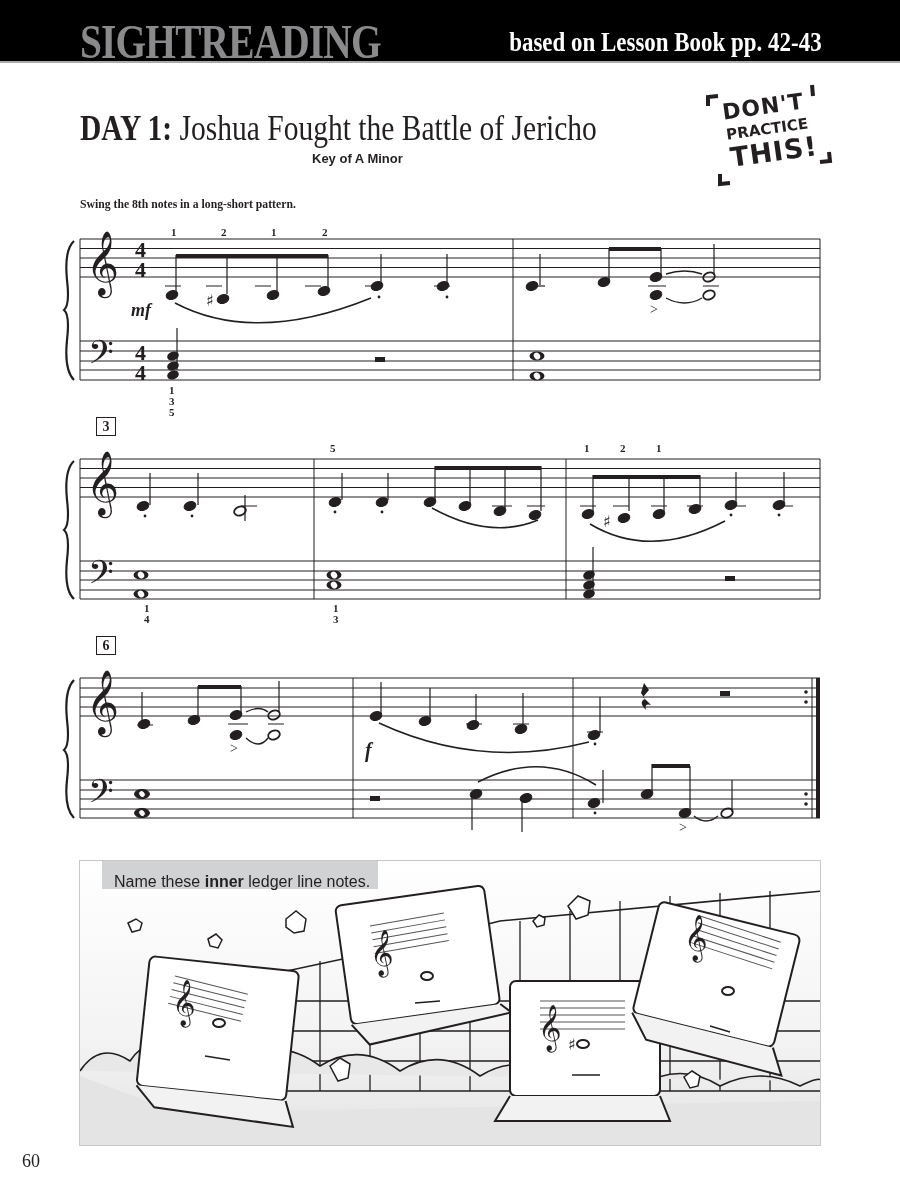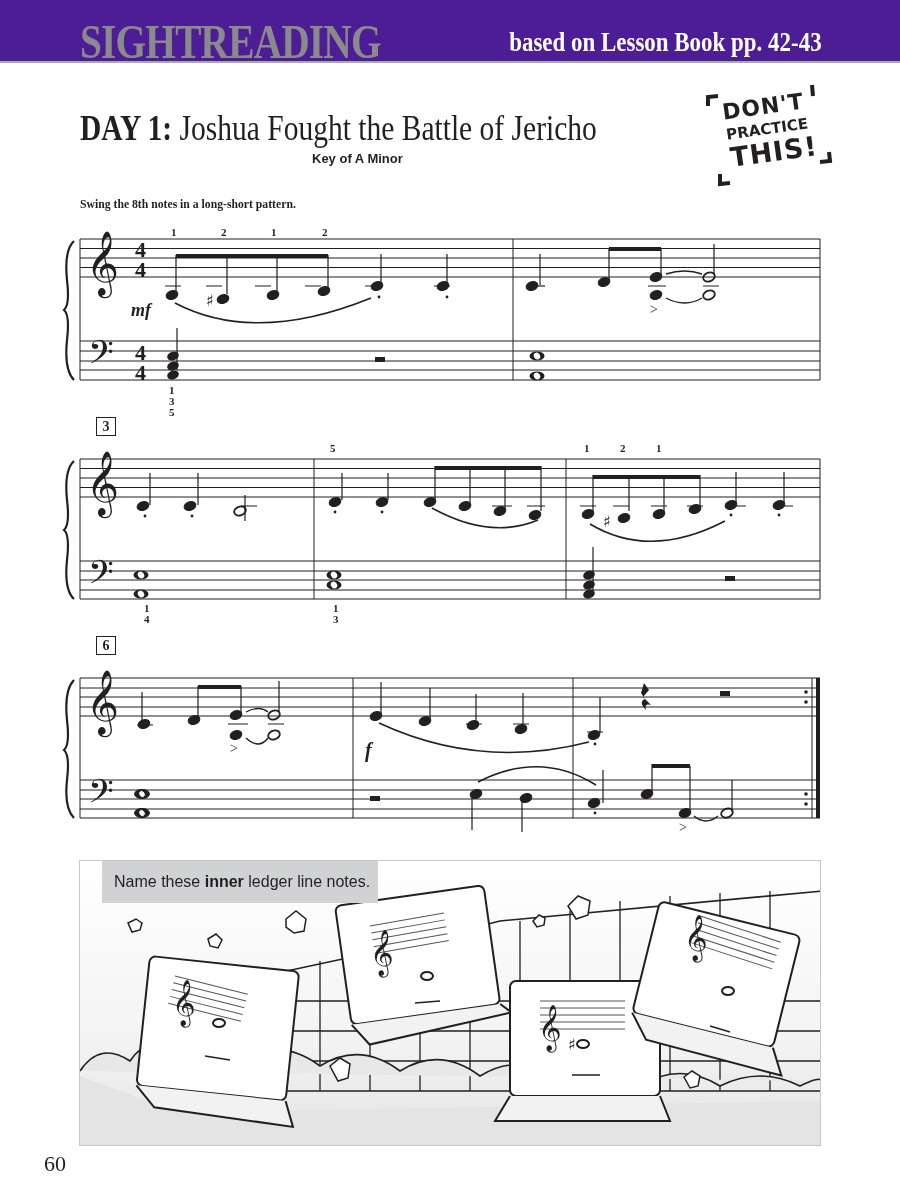--- a/index.html
+++ b/index.html
@@ -1,40 +1,40 @@
 <!DOCTYPE html>
 <html><head>
 <meta charset="utf-8">
 <style>
   * { box-sizing: border-box; margin: 0; padding: 0; }
   html, body { width: 900px; height: 1200px; background: #ffffff; overflow: hidden; }
   body { position: relative; font-family: "Liberation Serif", serif; color: #231f20; }
 
-  .header-bar { position: absolute; left: 0; top: 0; width: 900px; height: 63px; background: #4c1d95; border-bottom: 2px solid #aaa; padding-left: 12px; }
+  .header-bar { position: absolute; left: 0; top: 0; width: 900px; height: 63px; background: #000000; border-bottom: 2px solid #aaa; padding-left: 12px; }
   .header-title { position: absolute; left: 80px; top: 14px; font-family: "Liberation Serif", serif; font-weight: bold; font-size: 48px; color: #8a8a8c; letter-spacing: -1px; transform: scaleX(0.82); transform-origin: left top; line-height: 56px; }
   .header-ref { position: absolute; right: 78px; top: 26px; font-family: "Liberation Serif", serif; font-weight: bold; font-size: 27px; color: #ffffff; transform: scaleX(0.85); transform-origin: right top; line-height: 32px; }
 
   .day-title { position: absolute; left: 80px; top: 108px; font-size: 36px; line-height: 40px; white-space: nowrap; transform: scaleX(0.82); transform-origin: left top; }
   .day-title .day-label { font-weight: bold; }
   .day-title .song-name { font-weight: normal; }
   .key-label { position: absolute; left: 312px; top: 151px; font-family: "Liberation Sans", sans-serif; font-weight: bold; font-size: 13px; }
 
   .stamp { position: absolute; left: 700px; top: 82px; width: 140px; height: 110px; }
   .stamp-text { position: absolute; font-family: "DejaVu Sans", sans-serif; font-weight: bold; color: #231f20; transform: rotate(-8deg); text-align: center; }
 
   .instruction { position: absolute; left: 80px; top: 196px; font-weight: bold; font-size: 13px; transform: scaleX(0.9); transform-origin: left top; }
 
   .score { position: absolute; left: 0; top: 0; width: 900px; height: 850px; }
   .measure-num { position: absolute; width: 20px; height: 19px; border: 1px solid #231f20; font-weight: bold; font-size: 14px; text-align: center; line-height: 17px; background: #fff; }
 
   .illus { position: absolute; left: 79px; top: 860px; width: 742px; height: 286px; border: 1px solid #c8c8c8; background: linear-gradient(#ffffff 0%, #f4f4f4 60%, #e4e4e4 100%); overflow: hidden; }
-  .illus-caption { position: absolute; left: 22px; top: 0; width: 276px; height: 42px; background: #d1d2d4; font-family: "Liberation Sans", sans-serif; font-size: 16px; line-height: 42px; padding-left: 12px; color: #231f20; }
+  .illus-caption { position: absolute; left: 22px; top: 0; width: 276px; height: 28px; background: #d1d2d4; font-family: "Liberation Sans", sans-serif; font-size: 16px; line-height: 42px; padding-left: 12px; color: #231f20; }
   .illus-caption b { font-weight: bold; }
 
-  .page-num { position: absolute; left: 44px; top: 1151px; font-size: 22px; color: #231f20; }
+  .page-num { position: absolute; left: 22px; top: 1151px; font-size: 18px; color: #231f20; }
 </style>
 </head>
 <body>
 
 <div class="header-bar">
   <div class="header-title">SIGHTREADING</div>
   <div class="header-ref">based on Lesson Book pp. 42-43</div>
 </div>
 
 <div class="day-title">

